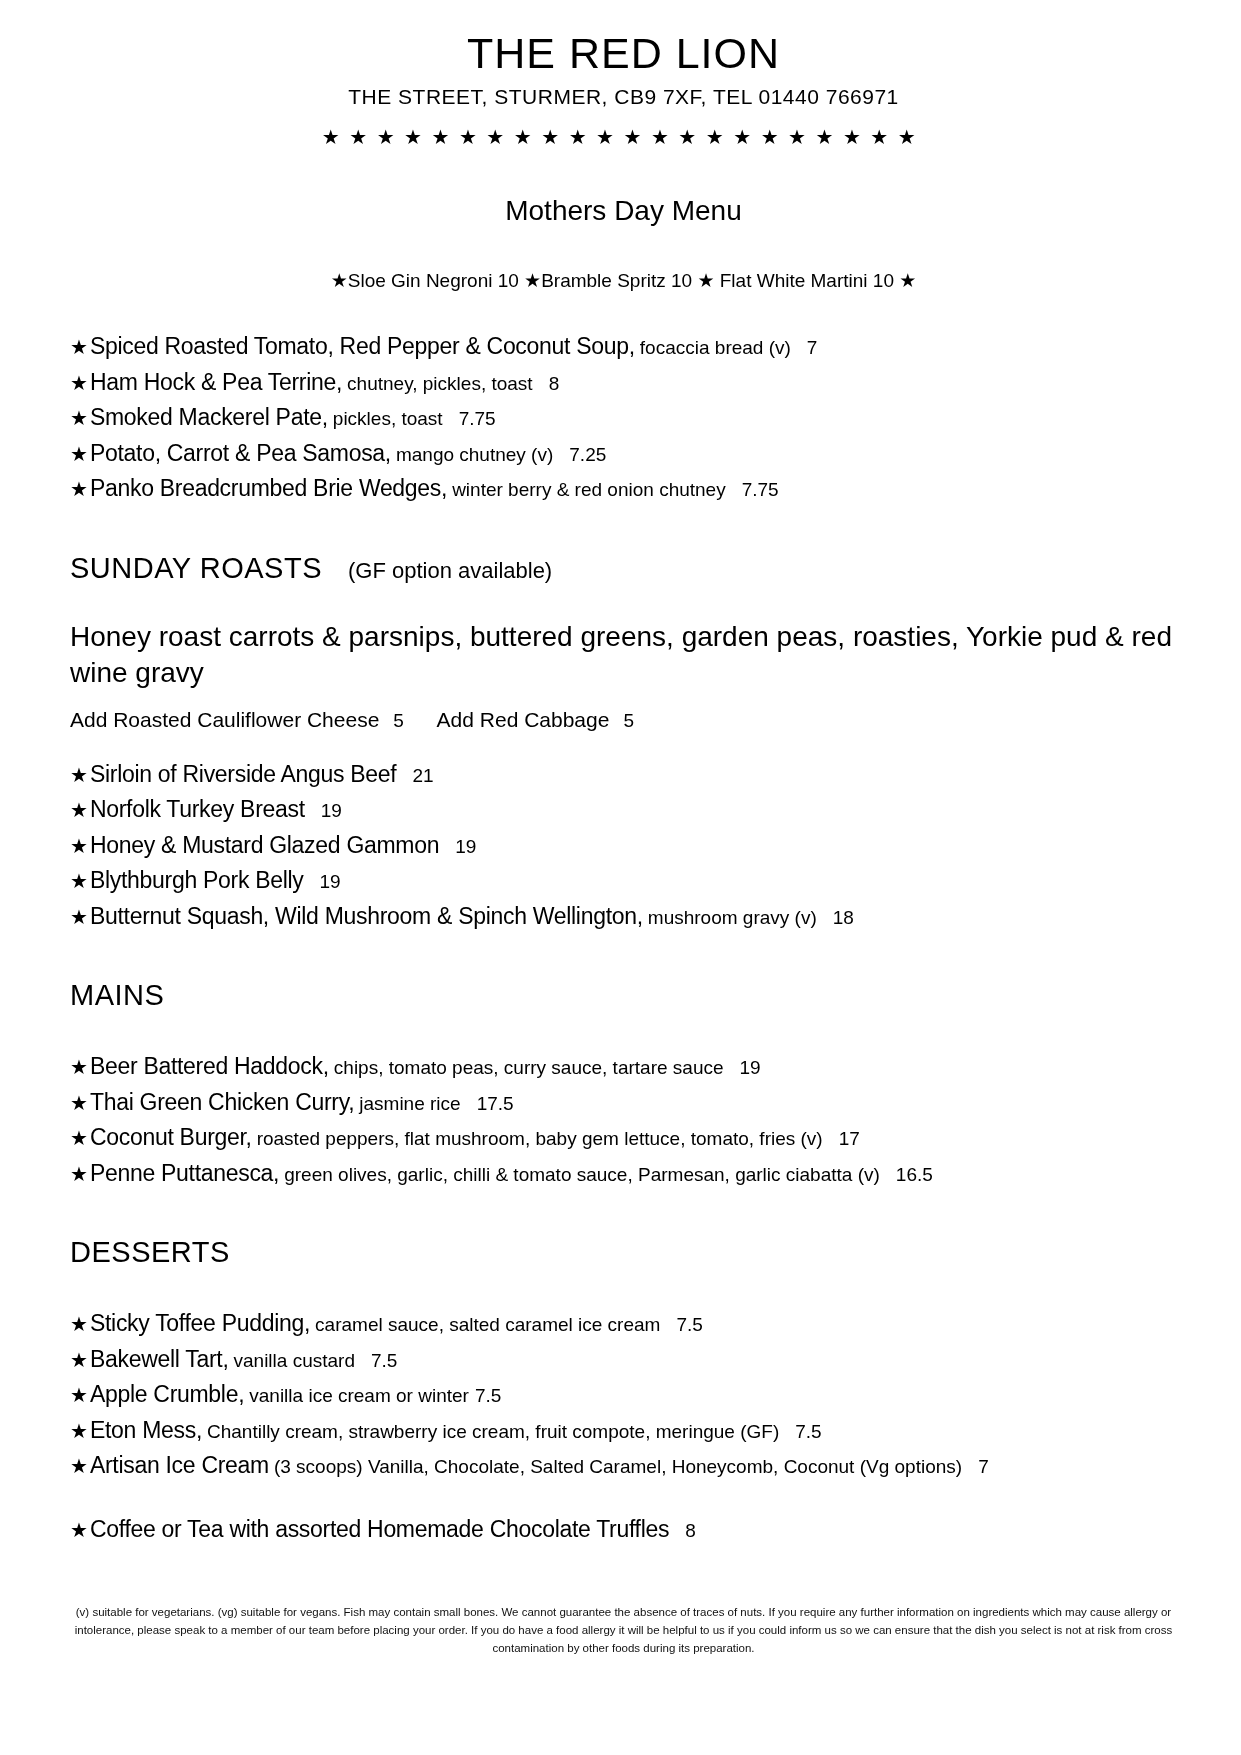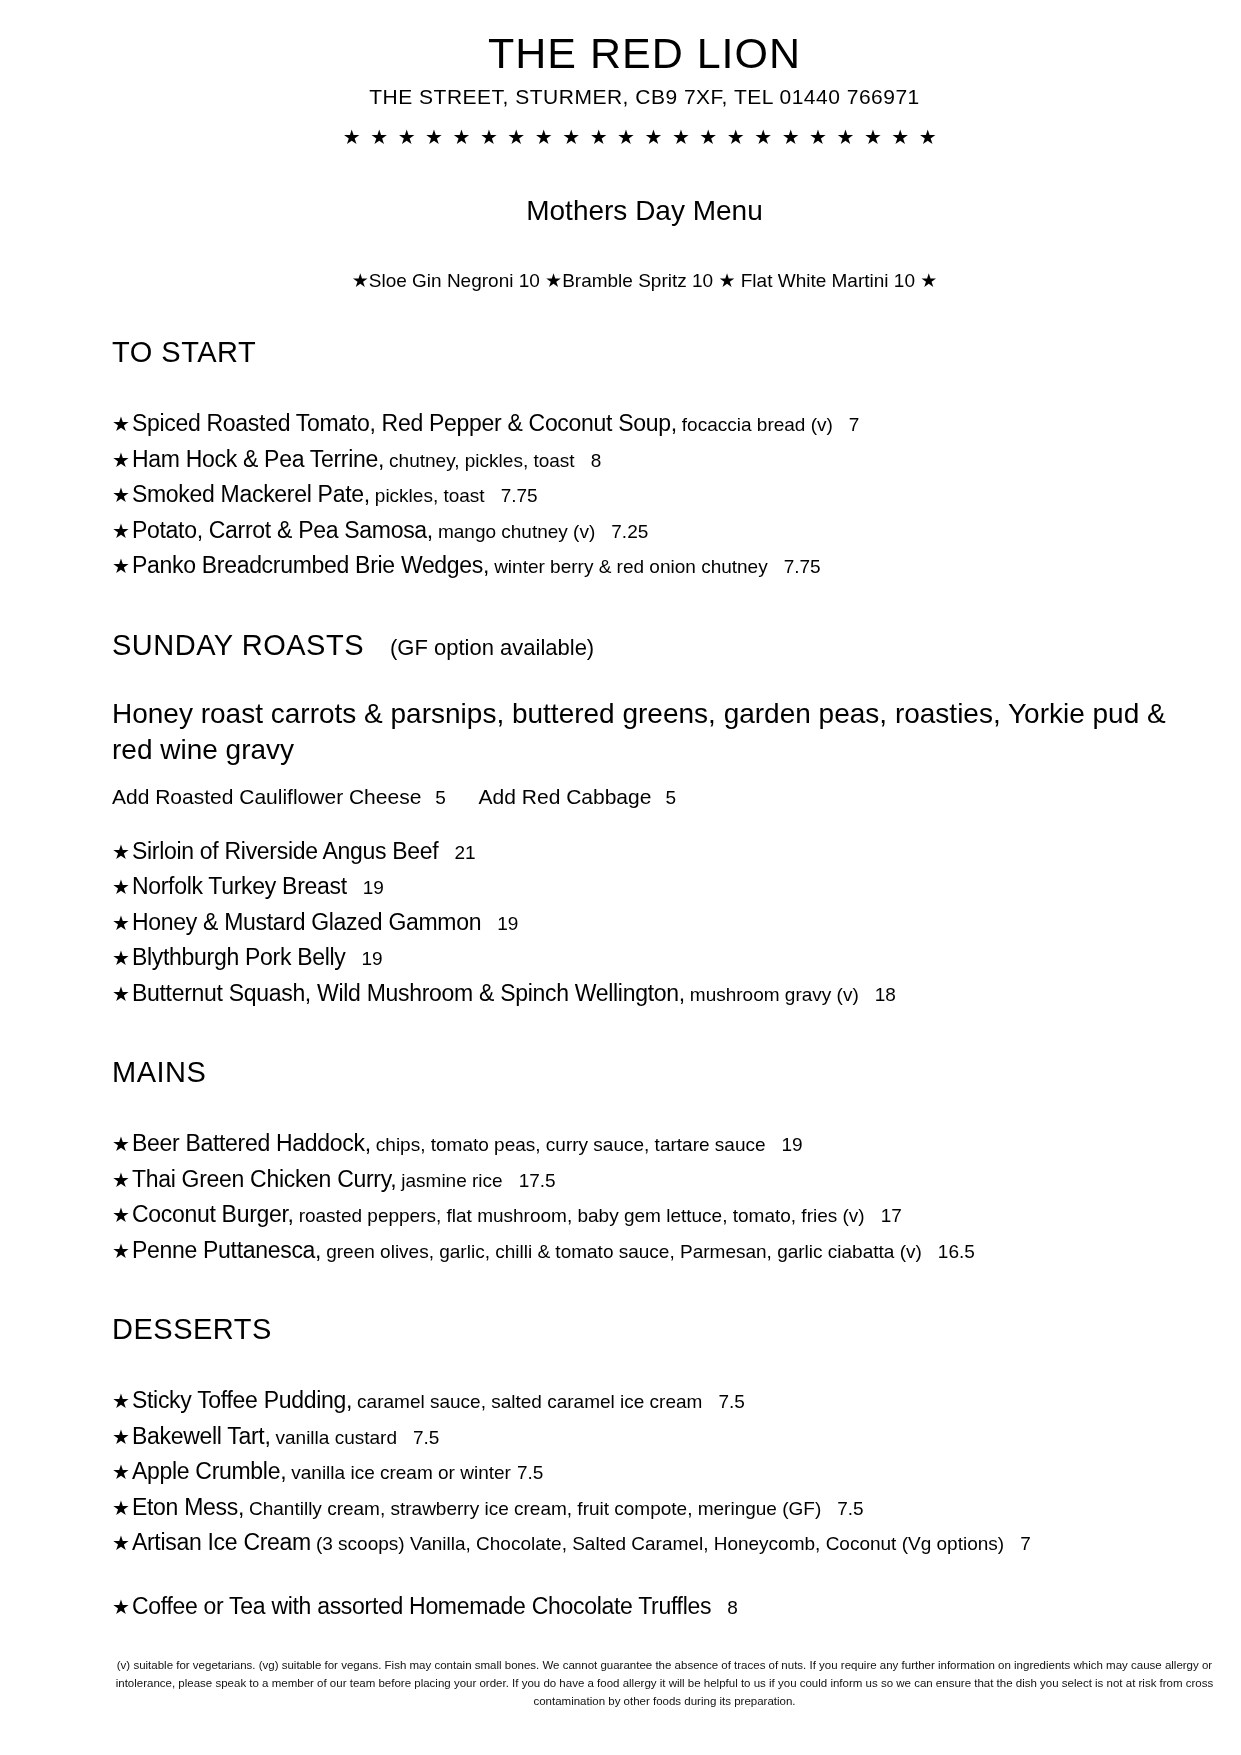--- a/index.html
+++ b/index.html
@@ -3,21 +3,21 @@
 <meta charset="utf-8">
 <style>
   html, body { margin: 0; padding: 0; background: #ffffff; }
   body {
     width: 1241px; height: 1755px;
     font-family: "Liberation Sans", sans-serif;
     color: #000;
     position: relative;
     overflow: hidden;
   }
-  .page { padding: 30px 64px 0 112px; }
+  .page { padding: 30px 64px 0 70px; }
 
   
   .header { text-align: center; }
   .title { font-size: 43px; line-height: 1.1; letter-spacing: 1px; }
   .address { font-size: 21px; margin-top: 8px; letter-spacing: 0.5px; }
   .stars-row { font-size: 20px; margin-top: 16px; letter-spacing: 9.5px; }
   .menu-title { font-size: 28px; margin-top: 46px; }
   .drinks { font-size: 19px; margin-top: 42px; }
 
   
@@ -33,21 +33,21 @@
 
   .roast-intro { font-size: 28px; margin-top: 34px; line-height: 1.3; }
   .addons { font-size: 21px; margin-top: 16px; }
   .addon { margin-right: 28px; }
   .addon .price { font-size: 19px; margin-left: 14px; margin-right: 0; }
 
   .coffee { margin-top: 28px; }
 
   
   .disclaimer {
-    margin: 32px auto 0 auto;
+    margin: 56px auto 0 auto;
     width: 1105px;
     font-size: 11.5px;
     line-height: 1.55;
     text-align: center;
     color: #111;
   }
 </style>
 </head>
 <body>
 
@@ -55,23 +55,20 @@
 
   <div class="header">
     <div class="title">THE RED LION</div>
     <div class="address">THE STREET, STURMER, CB9 7XF, TEL 01440 766971</div>
     <div class="stars-row">★★★★★★★★★★★★★★★★★★★★★★</div>
     <div class="menu-title">Mothers Day Menu</div>
     <div class="drinks">★Sloe Gin Negroni 10 ★Bramble Spritz 10 ★ Flat White Martini 10 ★</div>
   </div>
 
   <div class="section">
-    <div class="section-head">
-      <span class="section-title">TO START</span>
-    </div>
     <div class="items">
       <div class="menu-item">
         <span class="star">★</span><span class="name">Spiced Roasted Tomato, Red Pepper &amp; Coconut Soup,</span><span class="desc">focaccia bread (v)</span><span class="price">7</span>
       </div>
       <div class="menu-item">
         <span class="star">★</span><span class="name">Ham Hock &amp; Pea Terrine,</span><span class="desc">chutney, pickles, toast</span><span class="price">8</span>
       </div>
       <div class="menu-item">
         <span class="star">★</span><span class="name">Smoked Mackerel Pate,</span><span class="desc">pickles, toast</span><span class="price">7.75</span>
       </div>

